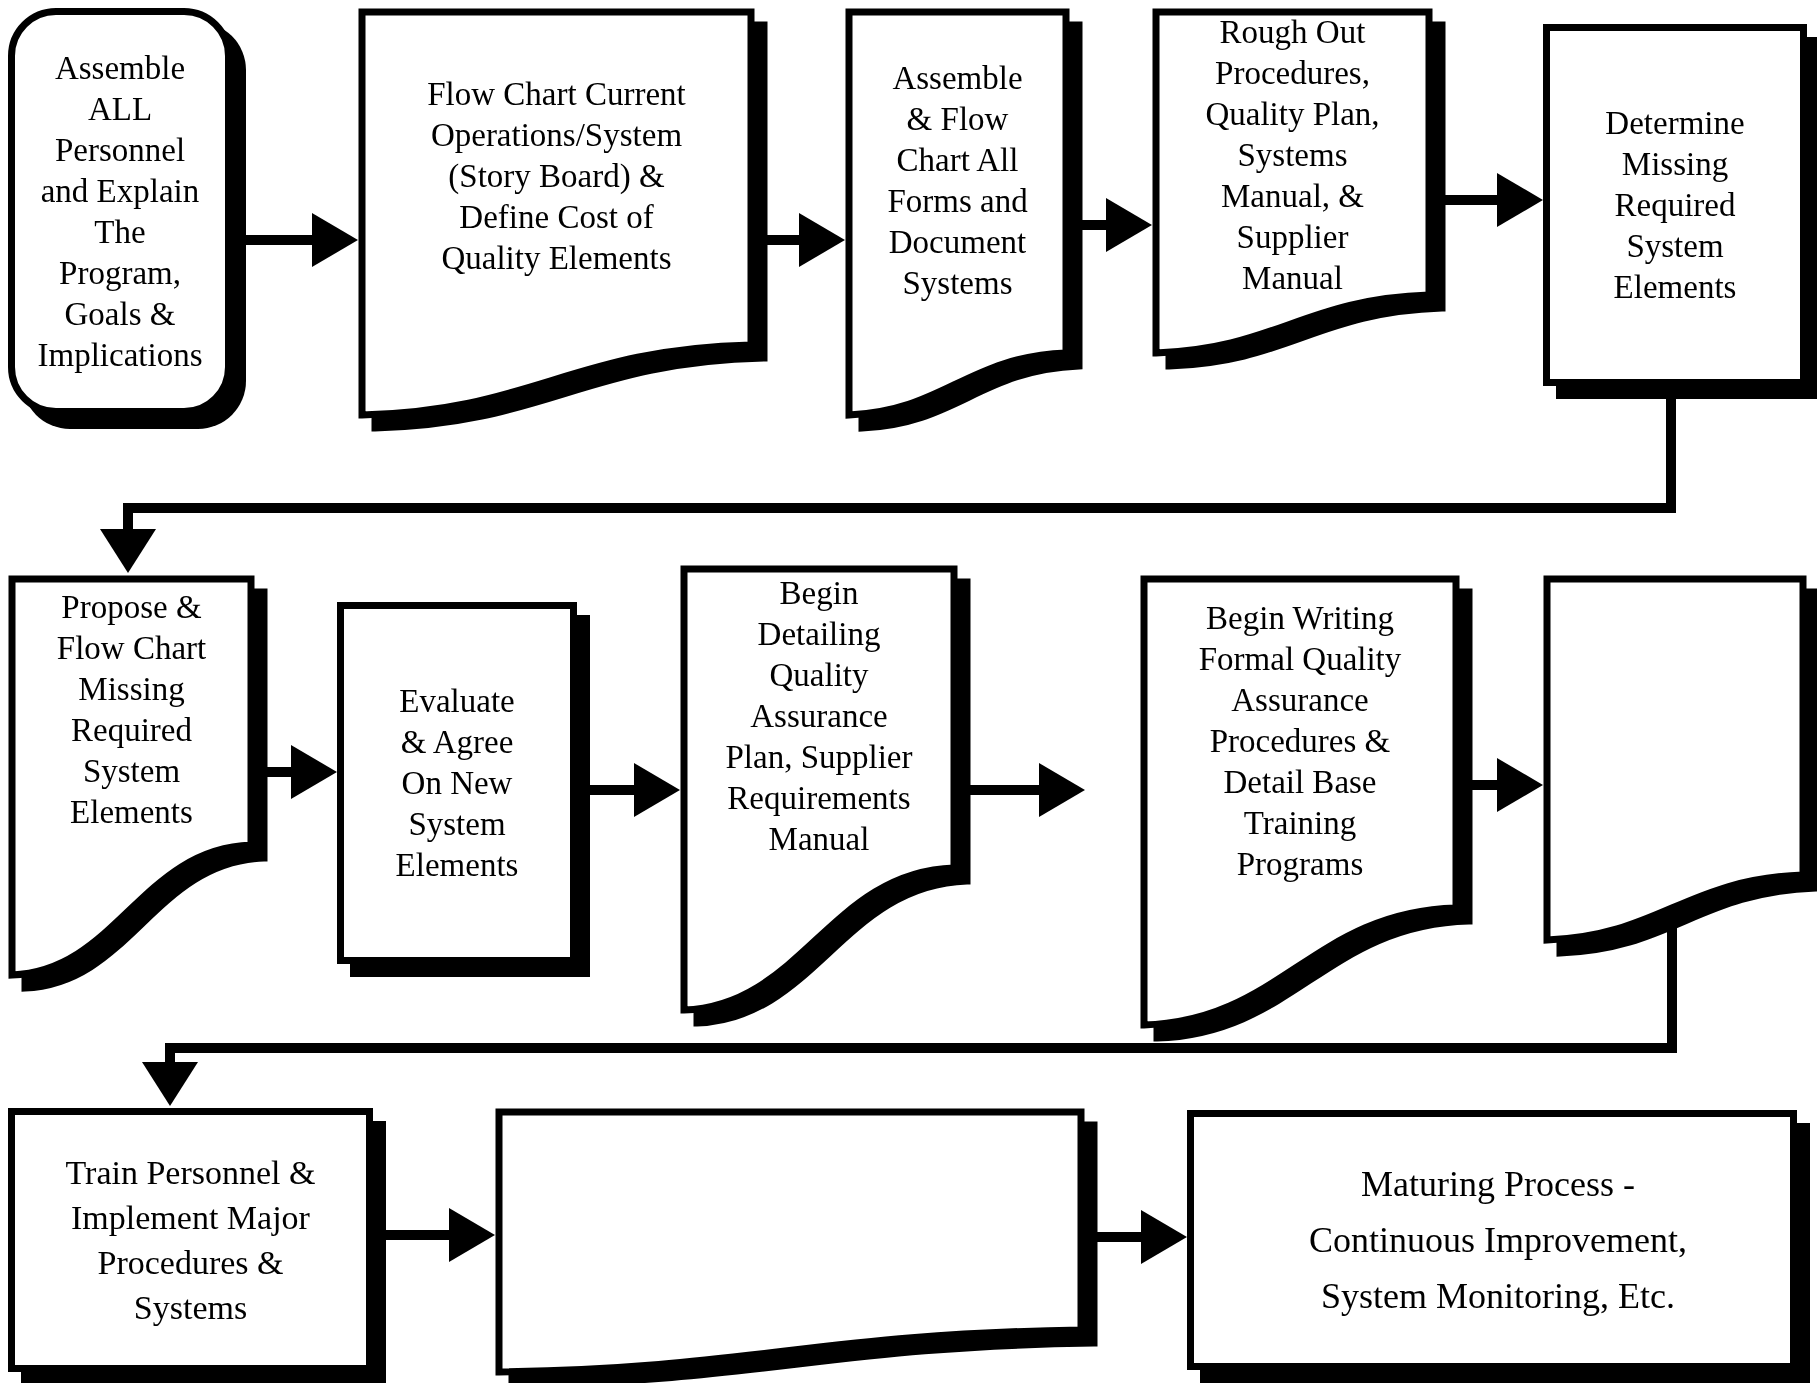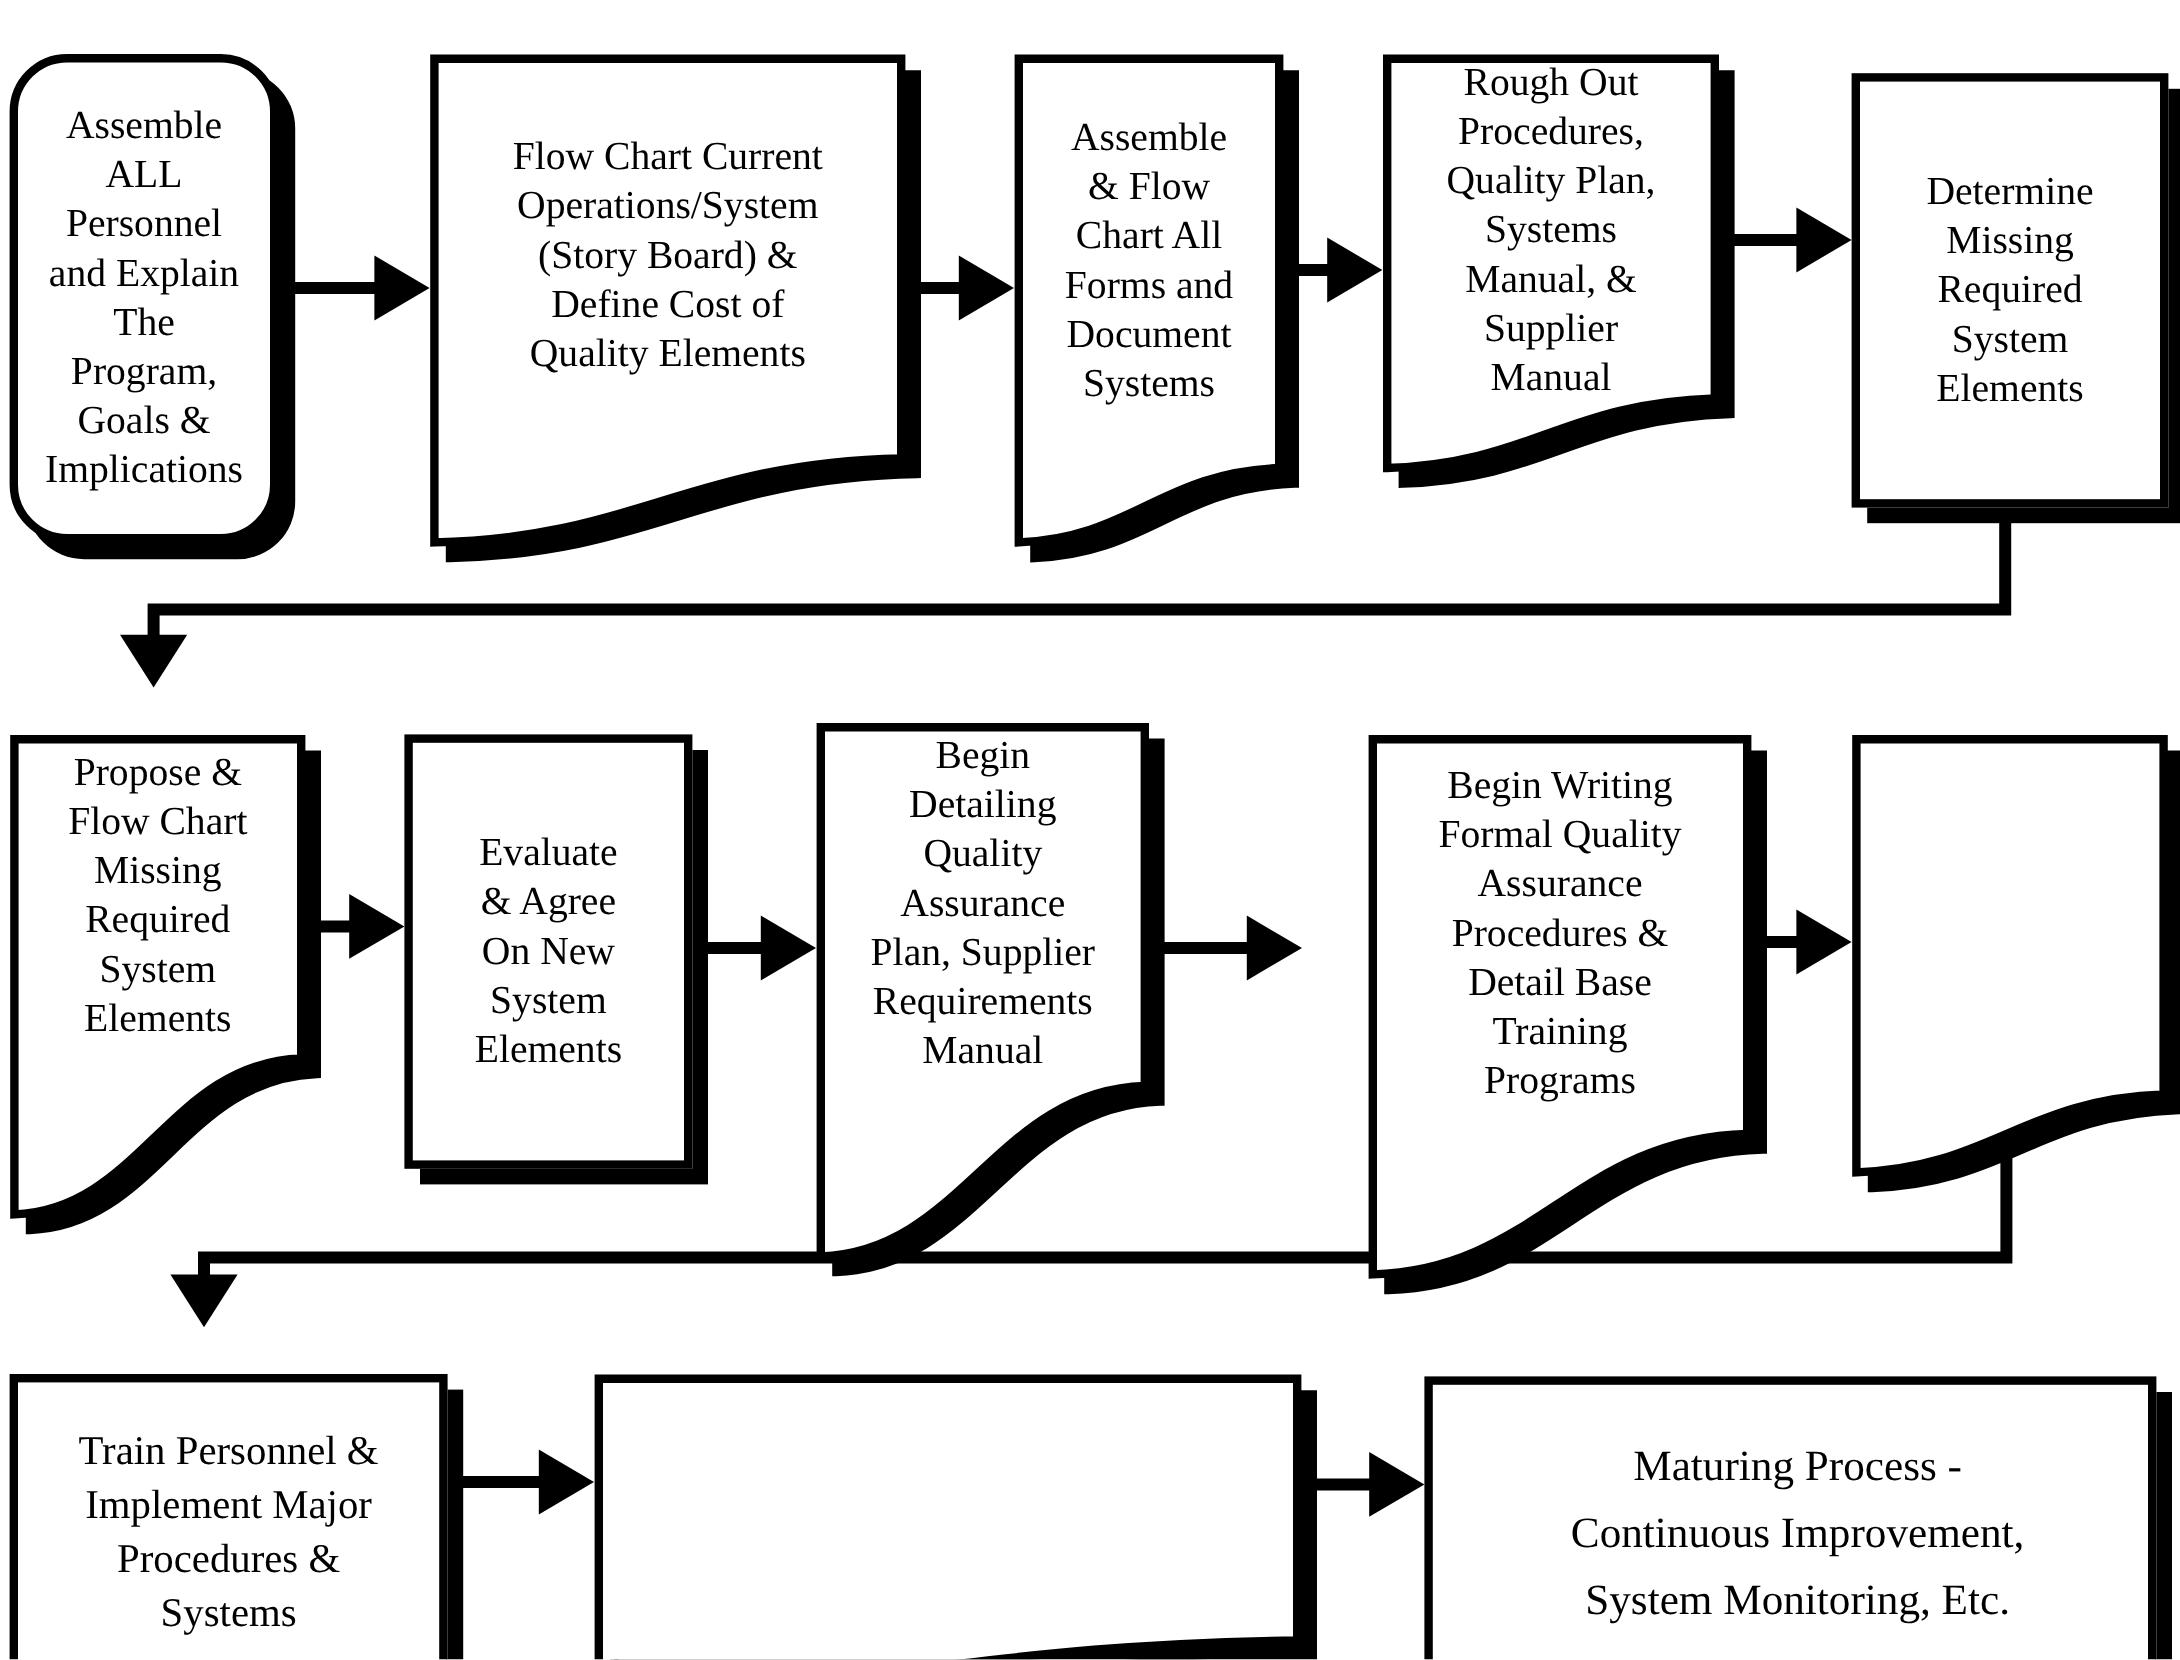--- a/index.html
+++ b/index.html
@@ -19,21 +19,21 @@
   }
   #connectors line, #connectors polyline{
     stroke:#000;
     stroke-width:10;
     fill:none;
   }
   #connectors polygon{
     fill:#000;
     stroke:none;
   }
-  .box{position:absolute;margin-top:37px;}
+  .box{position:absolute;}
   .box svg.shape{
     position:absolute;
     left:0;top:0;
     overflow:visible;
   }
   .box svg.shape path.shadow{
     fill:#000;
     stroke:#000;
     stroke-width:7;
   }
@@ -185,21 +185,21 @@
       <path class="face" d="M4 4 H243 V270 C133 274 109 396 4 400 Z"></path>
     </svg>
     <div class="label" style="height:270px">Propose &amp;
 Flow Chart
 Missing
 Required
 System
 Elements</div>
   </div>
 
-  <div class="box rect" style="left:337px;top:575px;width:240px;height:362px">
+  <div class="box rect" style="left:337px;top:602px;width:240px;height:362px">
     <div class="label">Evaluate
 &amp; Agree
 On New
 System
 Elements</div>
   </div>
 
   <div class="box" style="left:680px;top:565px;width:278px;height:445px">
     <svg class="shape" width="298" height="465">
       <path class="shadow" transform="translate(13,13)" d="M4 4 H274 V303 C150 307 122 441 4 445 Z"></path>

